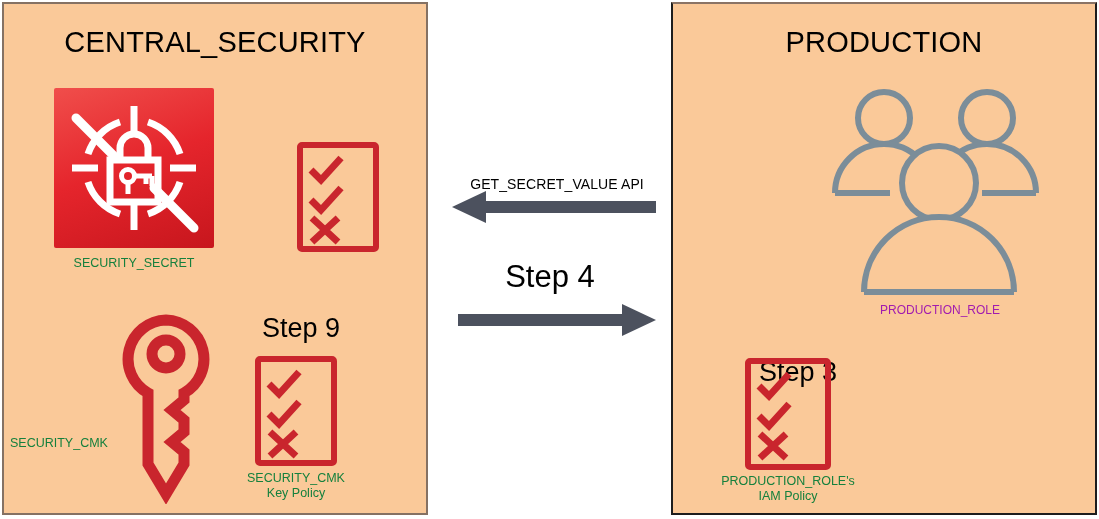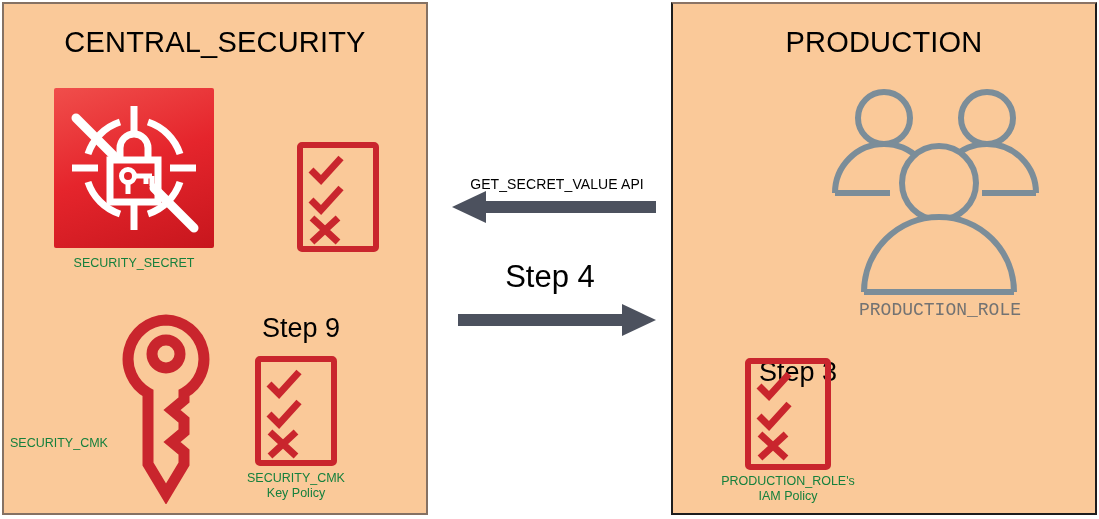--- a/index.html
+++ b/index.html
@@ -38,21 +38,21 @@
   }
 
   .caption {
     position: absolute;
     text-align: center;
     font-size: 12.5px;
     color: #15803d;
     line-height: 15px;
     white-space: pre-line;
   }
-  .caption.gray { color: #737373; font-size: 18px; font-family: Liberation Mono, monospace; }
+  .caption.gray { color: #a21caf; font-size: 12px; }
 
   .step-label {
     position: absolute;
     text-align: center;
     font-size: 27px;
     color: #000;
   }
 
   
   .checklist {

